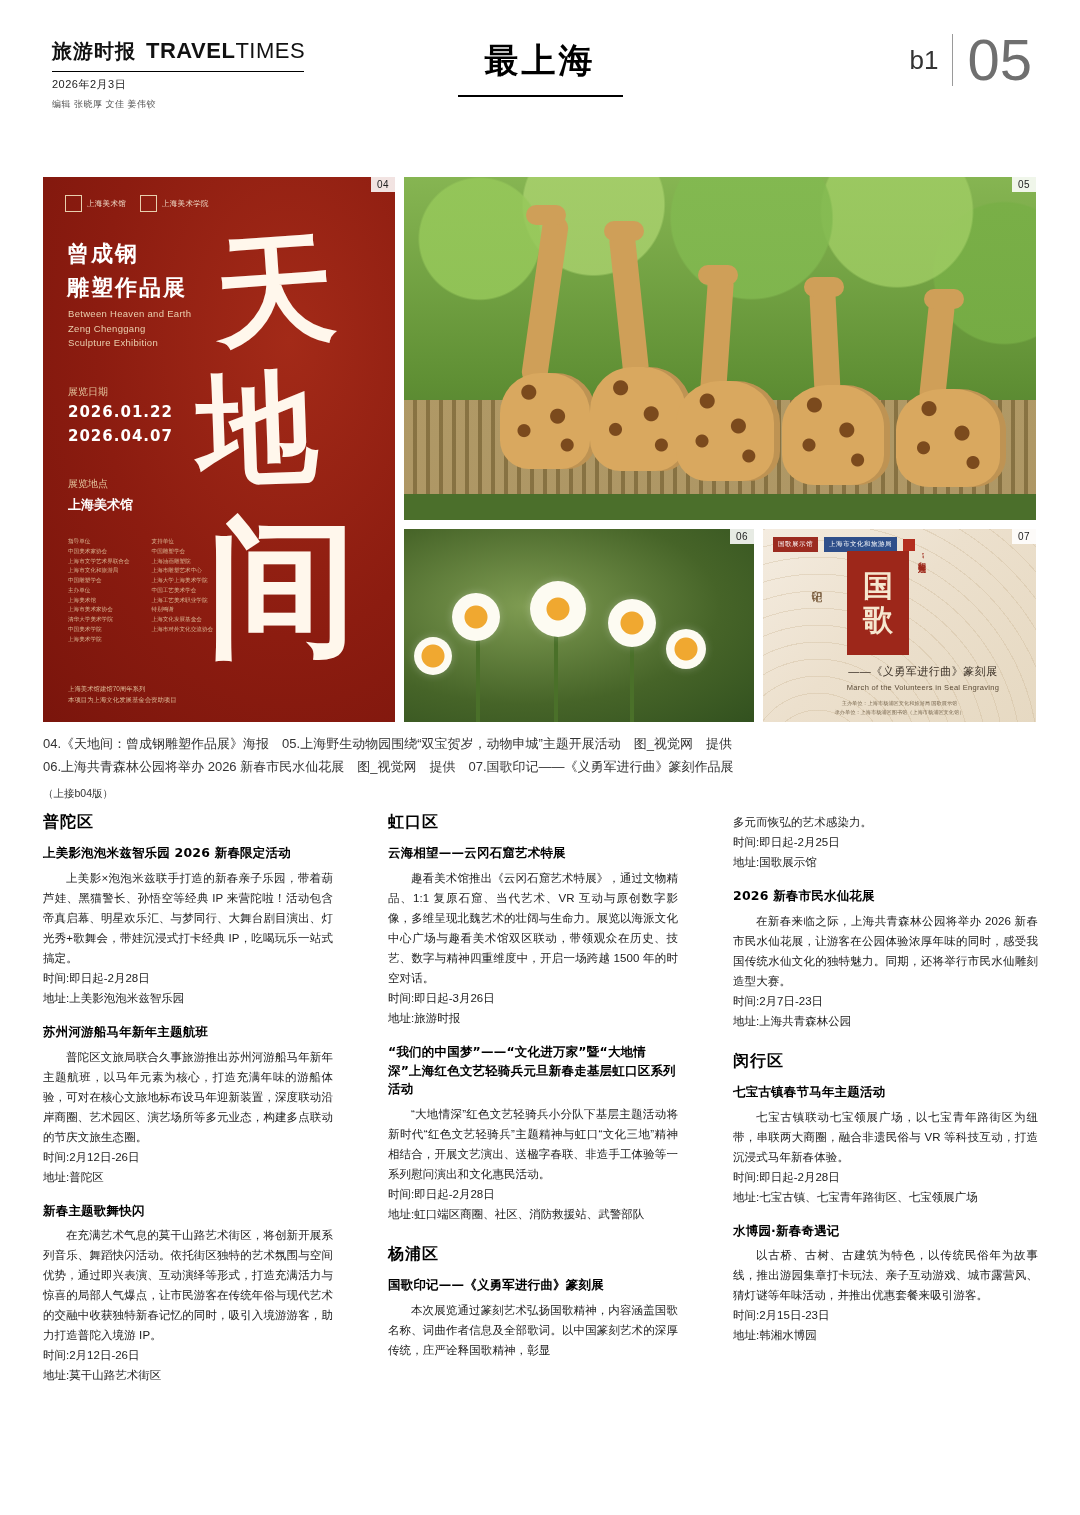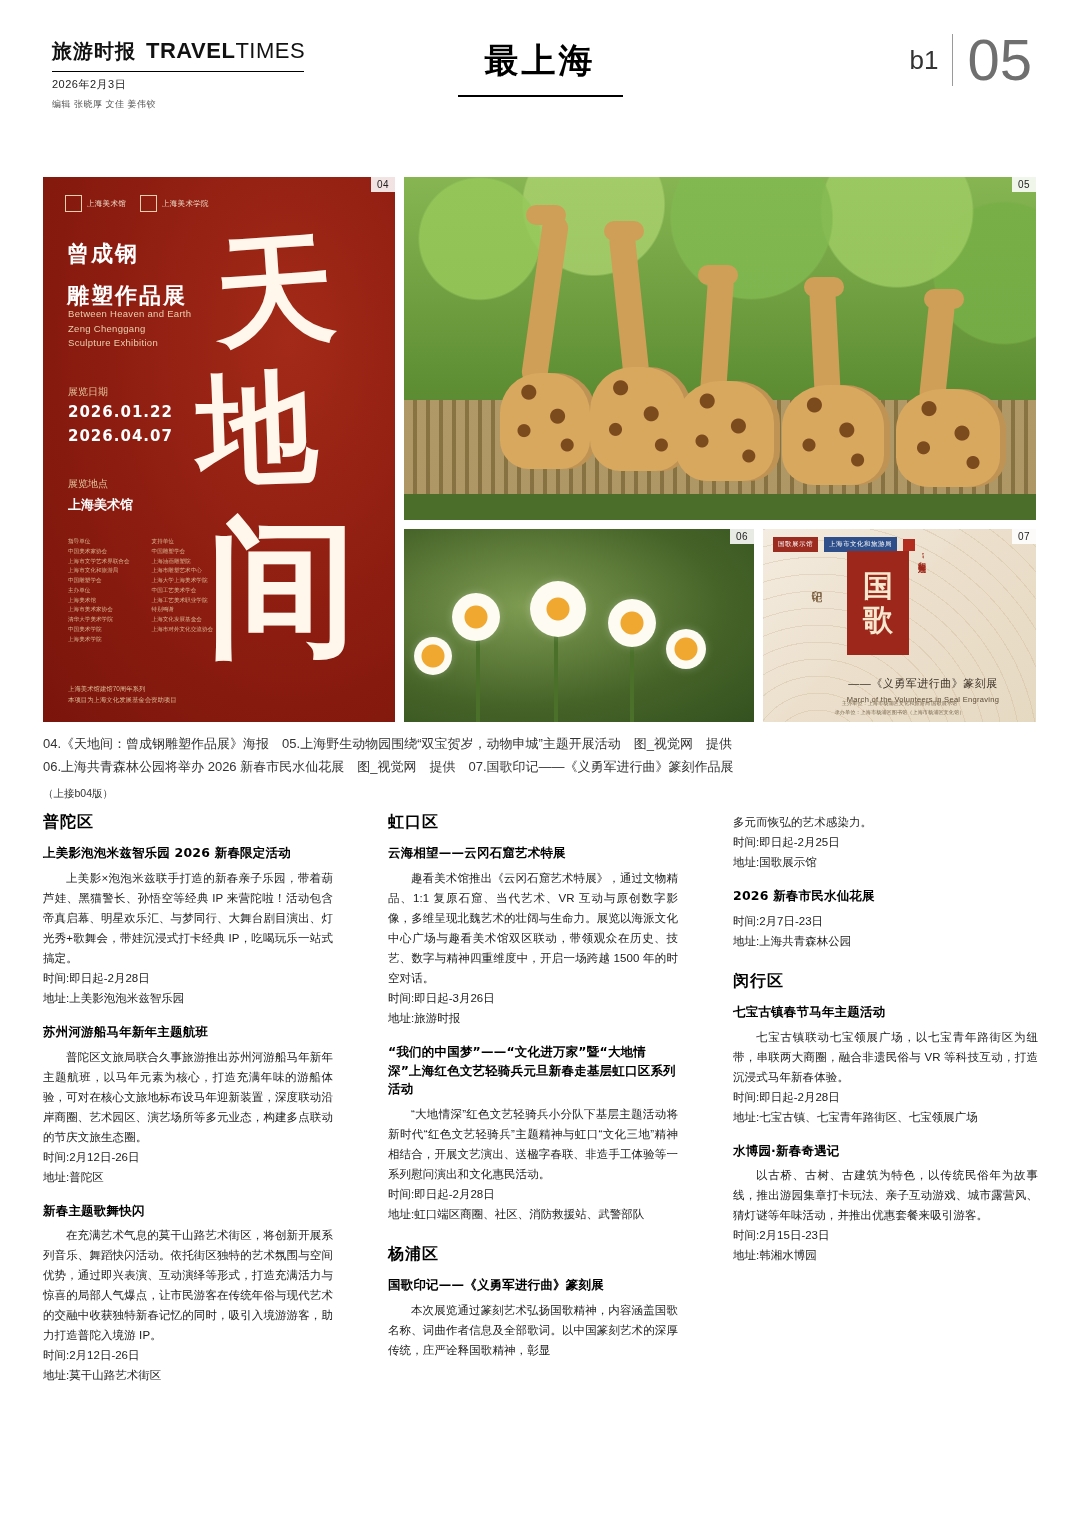--- a/index.html
+++ b/index.html
@@ -44,21 +44,21 @@
   .ph04{left:0;top:0;width:352px;height:545px;background:#8e1e12;}
   .poster{position:relative;width:100%;height:100%;
      background:
        radial-gradient(ellipse at 70% 30%, #a32a18 0%, #8c1c10 55%, #7a150c 100%);
      color:#f3e6d8;}
   .p-logos{position:absolute;left:22px;top:18px;display:flex;gap:14px;align-items:center;}
   .p-logo{display:flex;align-items:center;gap:5px;font-size:7.5px;color:#f0ddc9;letter-spacing:.3px;}
   .p-logo .mark{width:15px;height:15px;border:1px solid #e8cfae;display:block;}
   .p-title{position:absolute;left:24px;top:62px;}
   .p-title .l1{font-family:"DejaVu Sans",sans-serif;font-size:22px;font-weight:700;color:#fff;letter-spacing:2px;}
-  .p-title .l2{font-family:"DejaVu Sans",sans-serif;font-size:22px;font-weight:700;color:#fff;letter-spacing:2px;margin-top:12px;}
+  .p-title .l2{font-family:"DejaVu Sans",sans-serif;font-size:22px;font-weight:700;color:#fff;letter-spacing:2px;margin-top:4px;}
   .p-en{position:absolute;left:25px;top:130px;font-size:9.5px;line-height:1.55;color:#e9cfae;letter-spacing:.3px;}
   .p-dates{position:absolute;left:25px;top:208px;font-size:10px;color:#e9cfae;}
   .p-dates .lab{font-size:10px;color:#e2c39c;margin-bottom:4px;}
   .p-dates .d{font-family:"DejaVu Sans",sans-serif;font-size:15px;color:#ffffff;font-weight:700;letter-spacing:1px;margin-bottom:6px;}
   .p-venue{position:absolute;left:25px;top:300px;font-size:10px;color:#e2c39c;}
   .p-venue .v{font-size:13px;color:#fff;margin-top:5px;font-weight:700;}
   .p-fine{position:absolute;left:25px;top:360px;width:150px;display:flex;gap:22px;font-size:5.6px;line-height:1.75;color:#dcb995;}
   .p-foot{position:absolute;left:25px;bottom:16px;font-size:6.4px;line-height:1.8;color:#dcb995;}
   .p-big{position:absolute;right:6px;top:12px;width:200px;height:520px;}
   .p-big span{position:absolute;font-family:"DejaVu Serif","Liberation Serif",serif;color:#fff7ec;font-weight:700;}
@@ -109,21 +109,21 @@
       background:repeating-radial-gradient(circle at 20% 120%, transparent 0 16px, #cbb695 16px 17px);}
   .seal-head{position:absolute;left:10px;top:8px;display:flex;gap:6px;align-items:center;}
   .seal-head .s1{background:#9c2b20;color:#fff;font-size:6.5px;padding:3px 5px;letter-spacing:.5px;}
   .seal-head .s2{background:#2f4f8a;color:#fff;font-size:6.5px;padding:3px 5px;letter-spacing:.5px;}
   .seal-head .s3{width:12px;height:12px;background:#b32d1e;}
   .seal-box{position:absolute;left:84px;top:22px;width:62px;height:104px;background:#9d271a;
       display:flex;flex-direction:column;align-items:center;justify-content:center;gap:4px;}
   .seal-box span{font-family:"DejaVu Serif","Liberation Serif",serif;color:#f6e7cf;font-size:30px;font-weight:700;line-height:1;}
   .seal-side{position:absolute;left:152px;top:24px;font-size:8px;color:#9d271a;line-height:1.5;writing-mode:vertical-rl;}
   .seal-left{position:absolute;left:46px;top:52px;font-size:11px;color:#6a4b2a;writing-mode:vertical-rl;letter-spacing:2px;}
-  .seal-sub{position:absolute;left:60px;bottom:18px;width:200px;text-align:center;}
+  .seal-sub{position:absolute;left:60px;bottom:30px;width:200px;text-align:center;}
   .seal-sub .cn{font-size:11px;color:#3c3228;letter-spacing:.5px;}
   .seal-sub .en{font-size:7.5px;color:#5a4a36;margin-top:4px;letter-spacing:.3px;}
   .seal-foot{position:absolute;left:0;bottom:6px;width:100%;text-align:center;font-size:5.2px;color:#7b6a52;line-height:1.6;}
 
   
   .caps{position:absolute;left:43px;top:733px;width:993px;font-size:13px;line-height:1.75;color:#333;}
   .caps .line{white-space:nowrap;}
   .contfrom{position:absolute;left:43px;top:787px;font-size:10.5px;color:#333;}
 
   
@@ -364,20 +364,21 @@
 
     <div class="col col3">
       <div class="blk">
         <p class="body">多元而恢弘的艺术感染力。</p>
         <p class="meta"><span>时间:</span><span>即日起-2月25日</span></p>
         <p class="meta"><span>地址:</span><span>国歌展示馆</span></p>
       </div>
 
       <div class="blk">
         <h3 class="arttitle">2026 新春市民水仙花展</h3>
+        <p class="body ind">在新春来临之际，上海共青森林公园将举办 2026 新春市民水仙花展，让游客在公园体验浓厚年味的同时，感受我国传统水仙文化的独特魅力。同期，还将举行市民水仙雕刻造型大赛。</p>
         <p class="meta"><span>时间:</span><span>2月7日-23日</span></p>
         <p class="meta"><span>地址:</span><span>上海共青森林公园</span></p>
       </div>
 
       <h2 class="district sp">闵行区</h2>
 
       <div class="blk">
         <h3 class="arttitle">七宝古镇春节马年主题活动</h3>
         <p class="body ind">七宝古镇联动七宝领展广场，以七宝青年路街区为纽带，串联两大商圈，融合非遗民俗与 VR 等科技互动，打造沉浸式马年新春体验。</p>
         <p class="meta"><span>时间:</span><span>即日起-2月28日</span></p>

